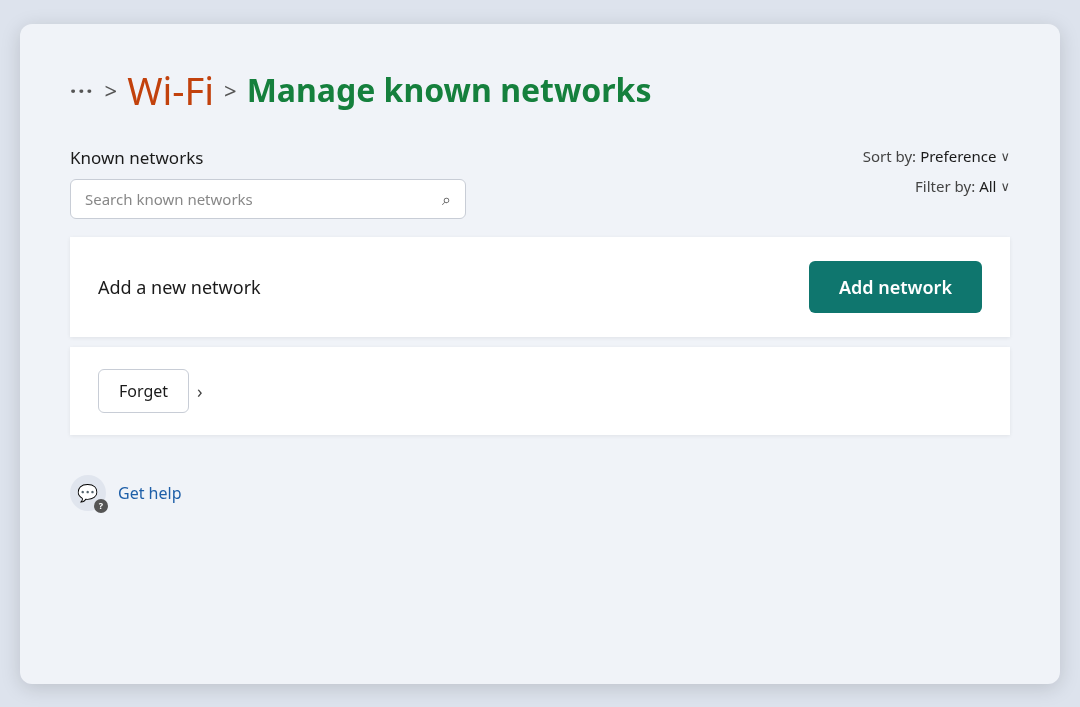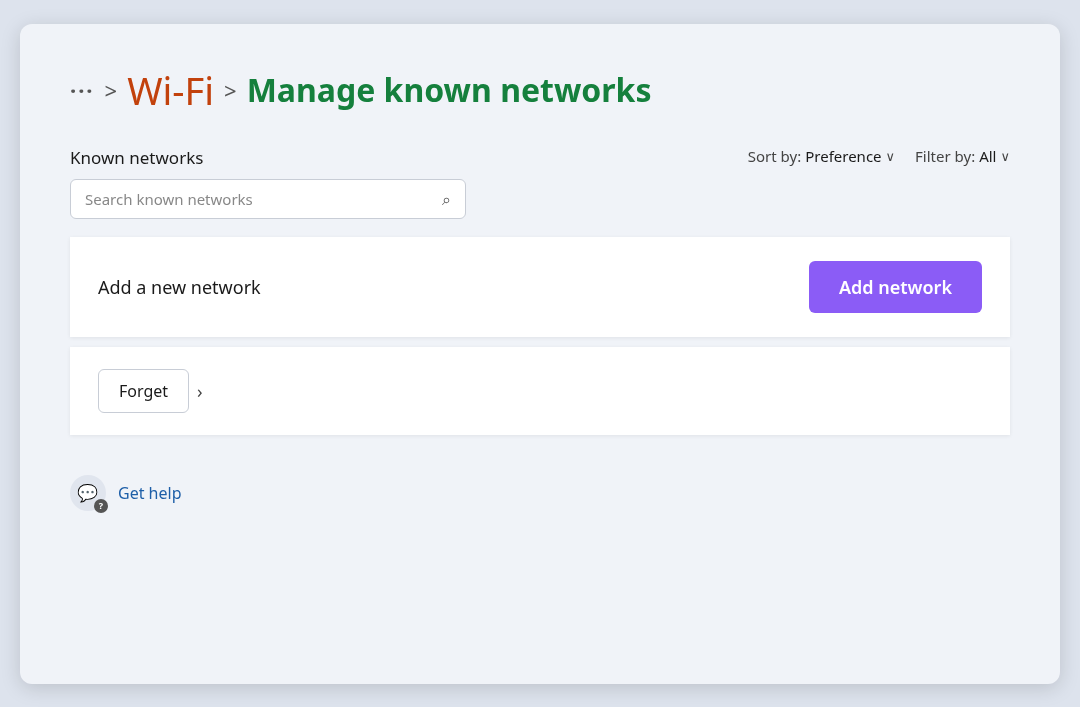--- a/index.html
+++ b/index.html
@@ -71,23 +71,23 @@
 
     .known-networks-label {
       font-size: 17px;
       font-weight: 400;
       color: #1a1a1a;
       margin-bottom: 10px;
     }
 
     .sort-filter-controls {
       display: flex;
-      flex-direction: row;
+      flex-direction: column;
       align-items: flex-end;
-      gap: 20px;
+      gap: 10px;
     }
 
     .sort-control, .filter-control {
       font-size: 15px;
       color: #444;
       cursor: pointer;
       display: flex;
       align-items: center;
       gap: 4px;
     }
@@ -144,21 +144,21 @@
       box-shadow: 0 1px 4px rgba(0,0,0,0.07);
     }
 
     .card-label {
       font-size: 18px;
       color: #1a1a1a;
       font-weight: 400;
     }
 
     .add-network-btn {
-      background-color: #8b5cf6;
+      background-color: #0f766e;
       color: #fff;
       border: none;
       border-radius: 6px;
       padding: 14px 30px;
       font-size: 18px;
       font-weight: 600;
       cursor: pointer;
       font-family: inherit;
       transition: background 0.15s;
     }

